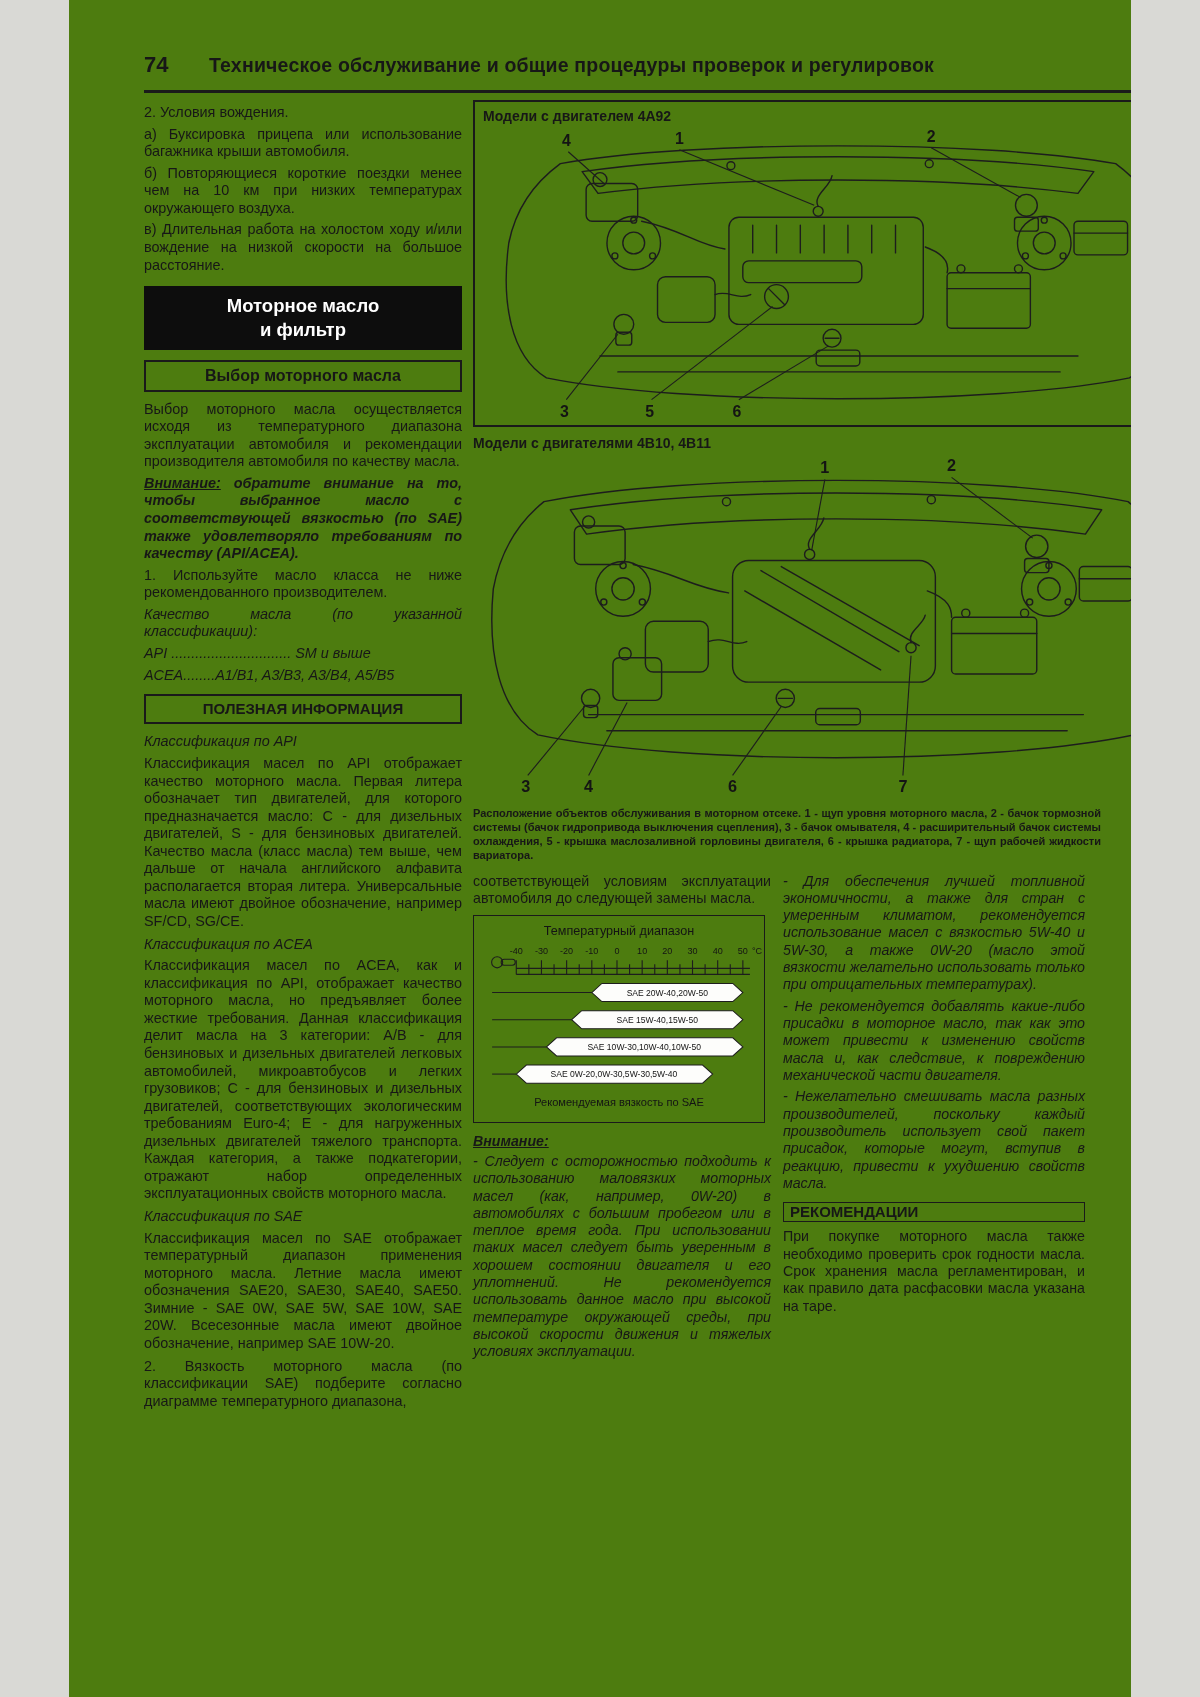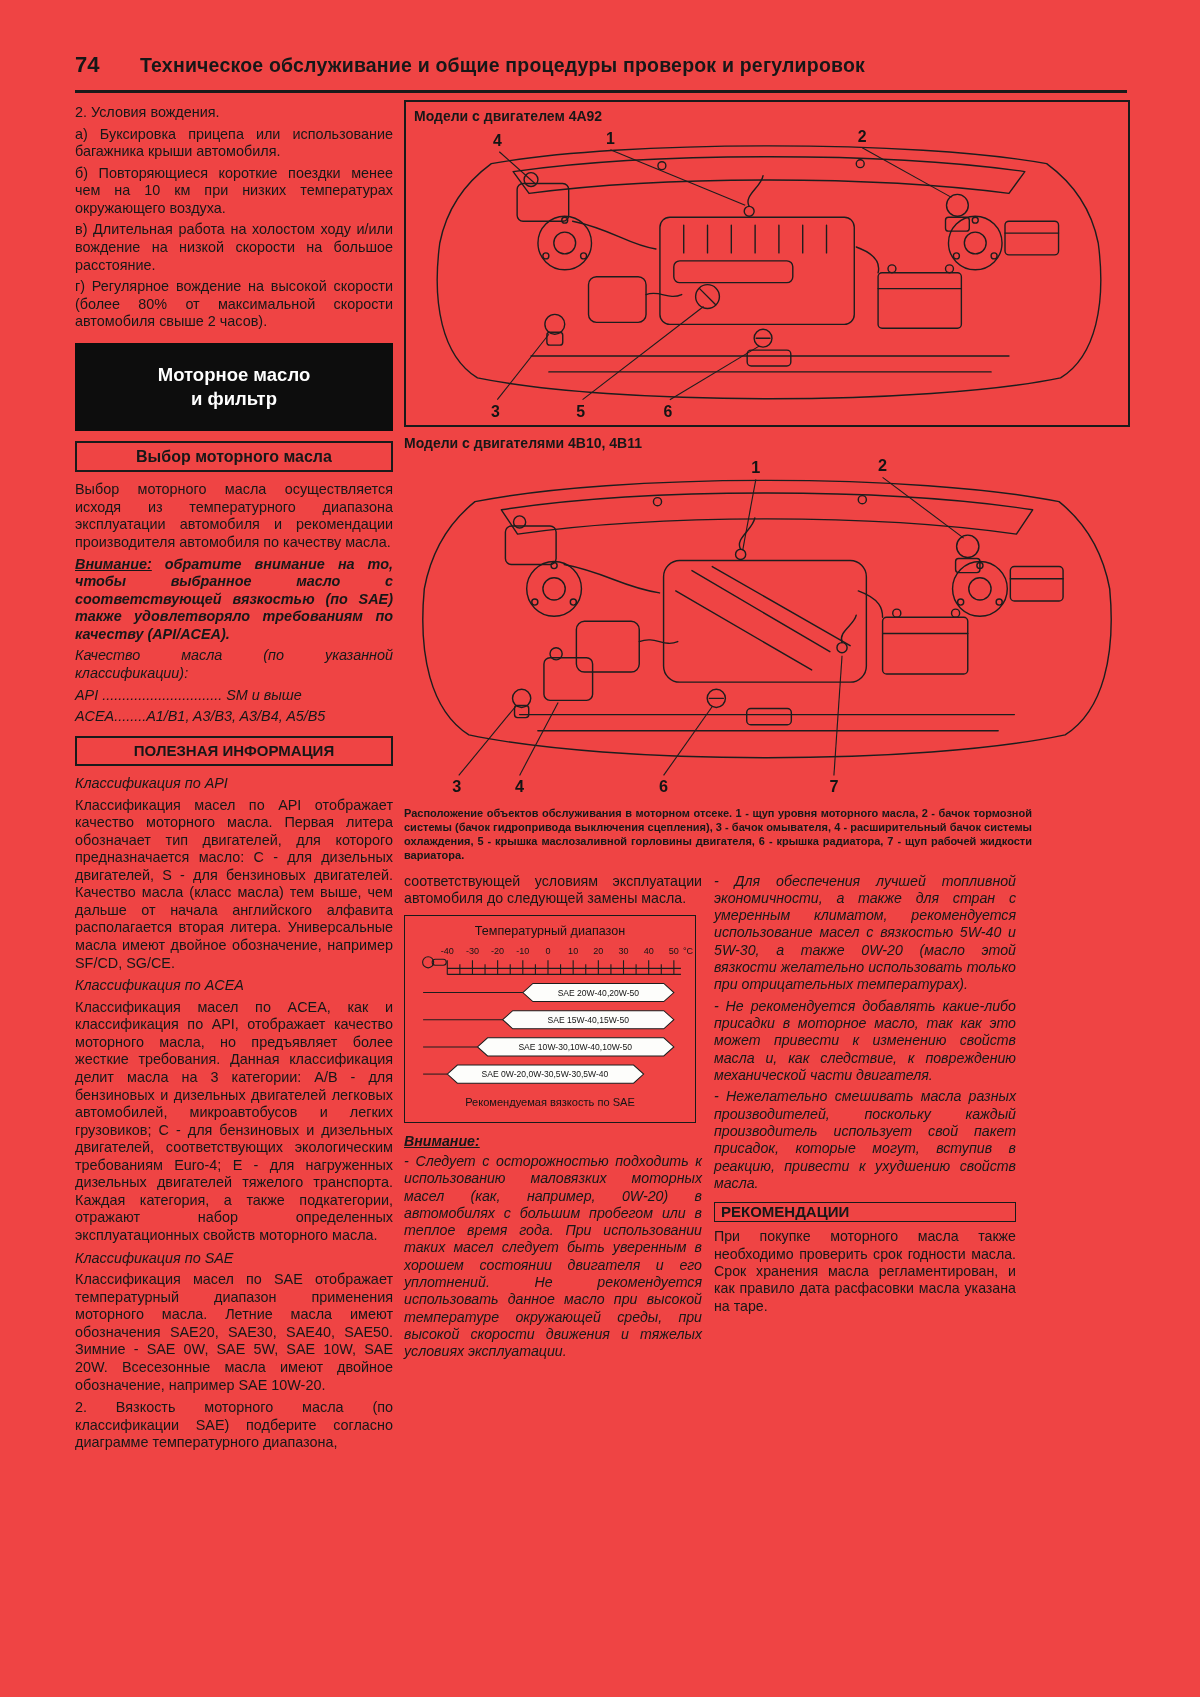--- a/index.html
+++ b/index.html
@@ -1,29 +1,29 @@
 <!DOCTYPE html>
 <html lang="ru"><head>
 <meta charset="utf-8">
 <style>
   *{box-sizing:border-box;margin:0;padding:0}
   body{background:#d9d9d5;font-family:"Liberation Sans","DejaVu Sans",sans-serif;color:#171717;}
-  .page{position:relative;width:1200px;height:1697px;background:#ef4444;margin:0 auto;overflow:hidden;}
+  .page{position:relative;width:1062px;height:1697px;background:#4d7c0f;margin:0 auto;overflow:hidden;}
   .page-header{position:absolute;top:52px;left:75px;width:1052px;white-space:nowrap;}
   .pagenum{font-size:22px;font-weight:bold;}
   .page-title{display:inline-block;margin-left:36px;font-size:19.5px;font-weight:bold;letter-spacing:.2px;}
   .header-rule{position:absolute;top:90px;left:75px;width:1052px;height:2.5px;background:#1a1a1a;}
   .col-left{position:absolute;left:75px;top:104px;width:318px;font-size:14.4px;line-height:1.22;}
   .right-area{position:absolute;left:404px;top:100px;width:726px;}
   .p{text-align:justify;margin:0 0 4px;}
   .it{font-style:italic;}
   .attn{font-weight:bold;font-style:italic;}
   .u{text-decoration:underline;}
   .head{margin-top:5px;}
-  .black-box{background:#0d0d0d;color:#fff;text-align:center;font-weight:bold;font-size:18.5px;line-height:1.3;padding:20px 4px;margin:12px 0 10px;}
+  .black-box{background:#0d0d0d;color:#fff;text-align:center;font-weight:bold;font-size:18.5px;line-height:1.3;padding:8px 4px;margin:12px 0 10px;}
   .rule-box{border:2px solid #1a1a1a;text-align:center;font-weight:bold;font-size:16px;padding:4px 2px;margin:4px 0 9px;}
   .rule-box.info{font-size:15px;margin-top:10px;}
   .diagram-frame{border:2px solid #1a1a1a;padding:6px 4px 2px 8px;}
   .diag-label{font-weight:bold;font-size:14px;margin:0 0 2px;}
   .diag-label.second{margin:8px 0 2px;}
   .caption{font-weight:bold;font-size:11px;line-height:1.28;text-align:justify;width:628px;margin-top:8px;}
   .cols{display:flex;gap:12px;margin-top:10px;width:628px;}
   .colm{width:298px;font-size:14.2px;line-height:1.22;}
   .colr{width:302px;font-size:14.2px;line-height:1.22;}
   .chart-box{border:1.5px solid #1a1a1a;width:292px;margin:8px 0 10px;padding:4px 2px 0;}
@@ -41,33 +41,33 @@
     <span class="pagenum">74</span>
     <span class="page-title">Техническое обслуживание и общие процедуры проверок и регулировок</span>
   </div>
   <div class="header-rule"></div>
 
   <div class="col-left">
     <p class="p">2. Условия вождения.</p>
     <p class="p">а) Буксировка прицепа или использование багажника крыши автомобиля.</p>
     <p class="p">б) Повторяющиеся короткие поездки менее чем на 10 км при низких температурах окружающего воздуха.</p>
     <p class="p">в) Длительная работа на холостом ходу и/или вождение на низкой скорости на большое расстояние.</p>
-    <p class="p">г) Регулярное вождение на высокой скорости (более 80% от максимальной скорости автомобиля свыше 2 часов).</p>
 
     <div class="black-box">
       <div>Моторное масло</div>
       <div>и фильтр</div>
     </div>
 
     <div class="rule-box">Выбор моторного масла</div>
 
     <p class="p">Выбор моторного масла осуществляется исходя из температурного диапазона эксплуатации автомобиля и рекомендации производителя автомобиля по качеству масла.</p>
 
     <p class="p attn"><span class="u">Внимание:</span><span> обратите внимание на то, чтобы выбранное масло с соответствующей вязкостью (по SAE) также удовлетворяло требованиям по качеству (API/ACEA).</span></p>
 
+    <p class="p">1. Используйте масло класса не ниже рекомендованного производителем.</p>
     <p class="p it">Качество масла (по указанной классификации):</p>
     <p class="p it">API .............................. SM и выше</p>
     <p class="p it">ACEA........A1/B1, A3/B3, A3/B4, A5/B5</p>
 
     <div class="rule-box info">ПОЛЕЗНАЯ ИНФОРМАЦИЯ</div>
 
     <p class="p it head">Классификация по API</p>
     <p class="p">Классификация масел по API отображает качество моторного масла. Первая литера обозначает тип двигателей, для которого предназначается масло: C - для дизельных двигателей, S - для бензиновых двигателей. Качество масла (класс масла) тем выше, чем дальше от начала английского алфавита располагается вторая литера. Универсальные масла имеют двойное обозначение, например SF/CD, SG/CE.</p>
     <p class="p it head">Классификация по ACEA</p>
     <p class="p">Классификация масел по ACEA, как и классификация по API, отображает качество моторного масла, но предъявляет более жесткие требования. Данная классификация делит масла на 3 категории: A/B - для бензиновых и дизельных двигателей легковых автомобилей, микроавтобусов и легких грузовиков; C - для бензиновых и дизельных двигателей, соответствующих экологическим требованиям Euro-4; E - для нагруженных дизельных двигателей тяжелого транспорта. Каждая категория, а также подкатегории, отражают набор определенных эксплуатационных свойств моторного масла.</p>

